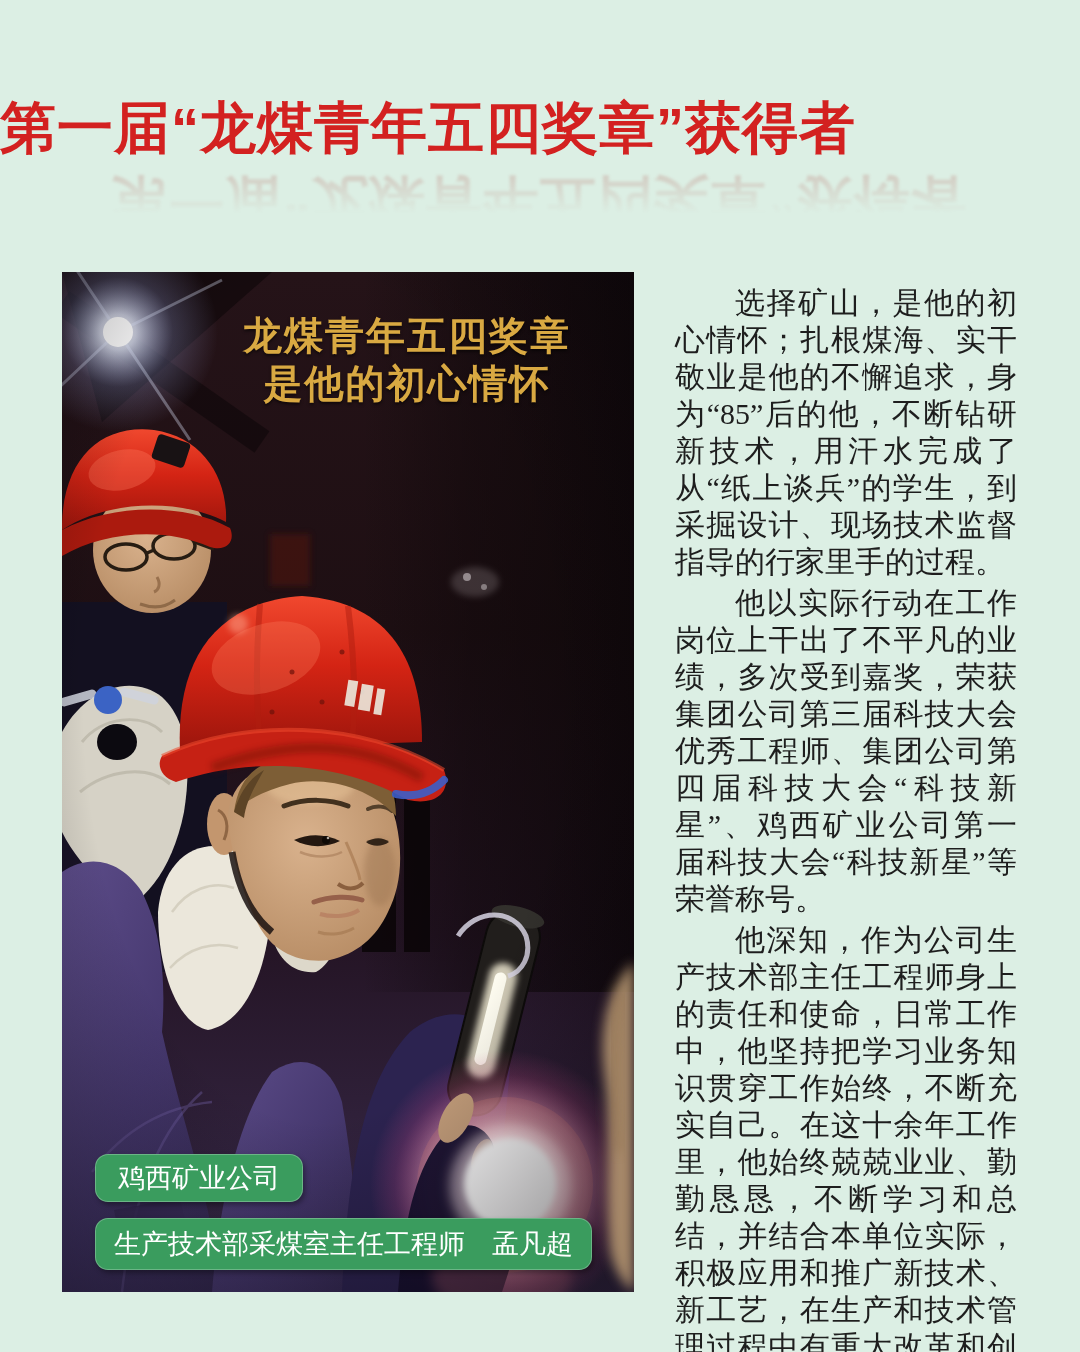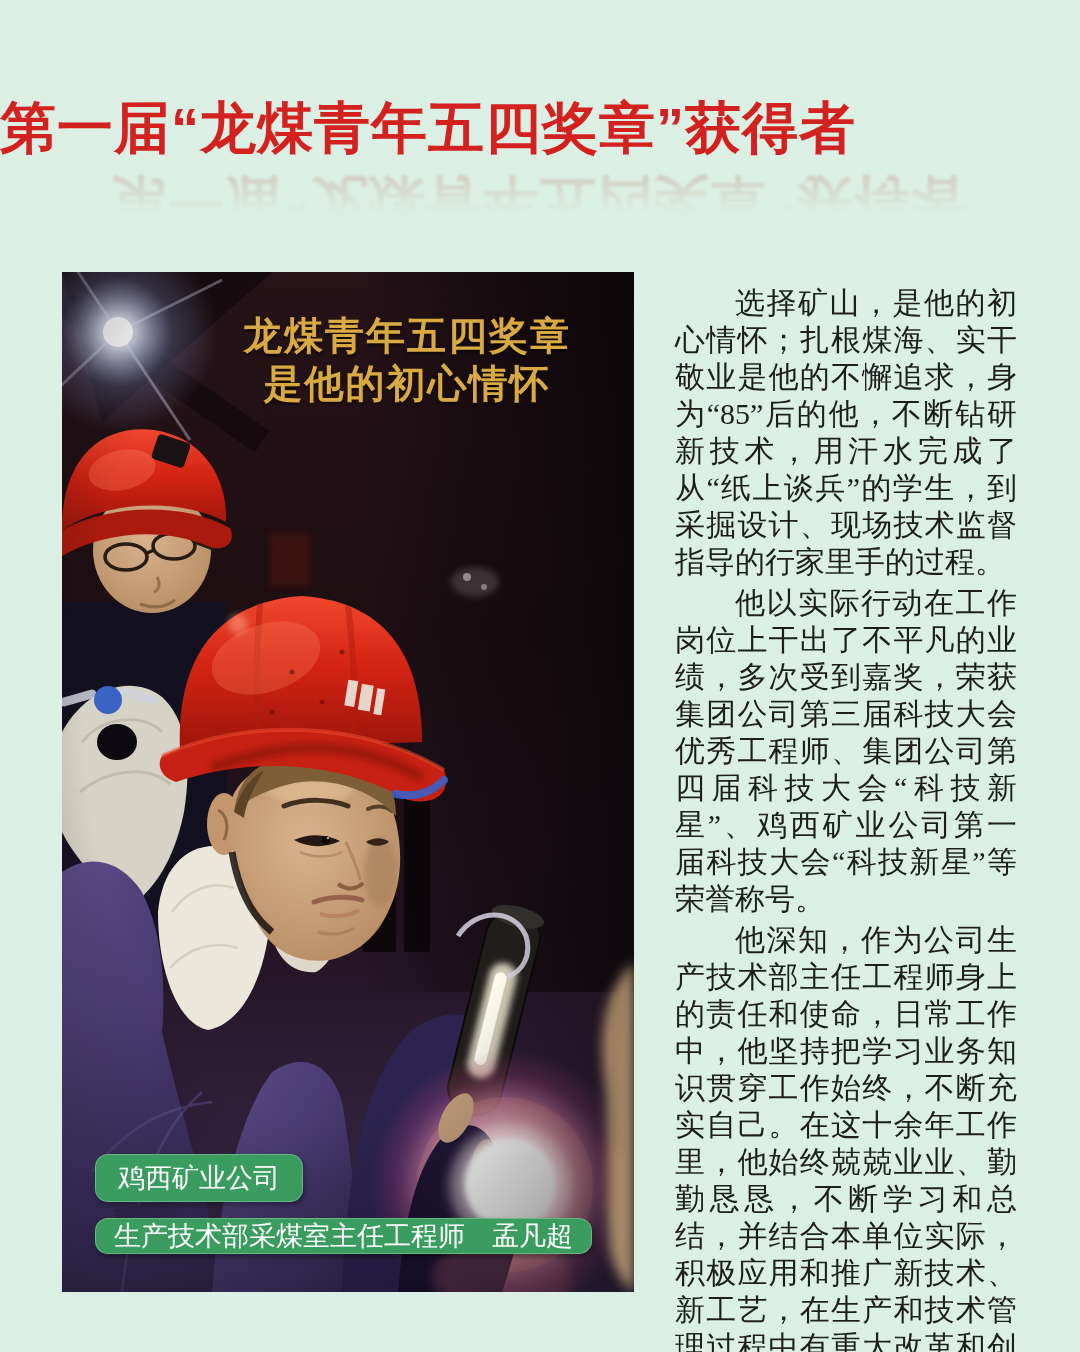--- a/index.html
+++ b/index.html
@@ -37,21 +37,21 @@
     color:#d9a942;text-shadow:0 2px 3px rgba(0,0,0,.55);white-space:nowrap;
   }
   .tag{
     position:absolute;left:33px;display:inline-block;white-space:nowrap;
     background:#3a9c5e;color:#ffffff;border-radius:13px;
     padding:6px 22px;font-size:27px;line-height:34px;
     box-shadow:2px 3px 5px rgba(0,0,0,.35);
     border:1px solid rgba(255,255,255,.25);
   }
   .tag.company{top:882px;}
-  .tag.name{top:946px;padding:0 18px;}
+  .tag.name{top:946px;padding:8px 18px;}
   
   .article{
     position:absolute;left:671px;top:280px;width:350px;
     font-family:"Liberation Serif", serif;color:#1e1e1e;
   }
   .article p{
     margin:4px;text-indent:2em;font-size:30px;line-height:37px;
     text-align:justify;
   }
 </style>

